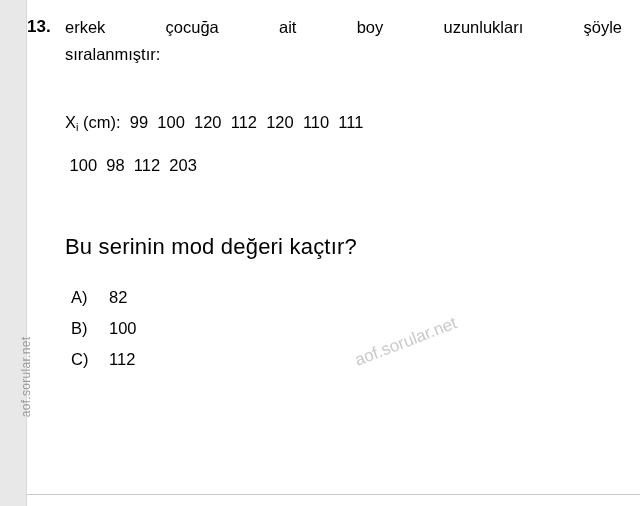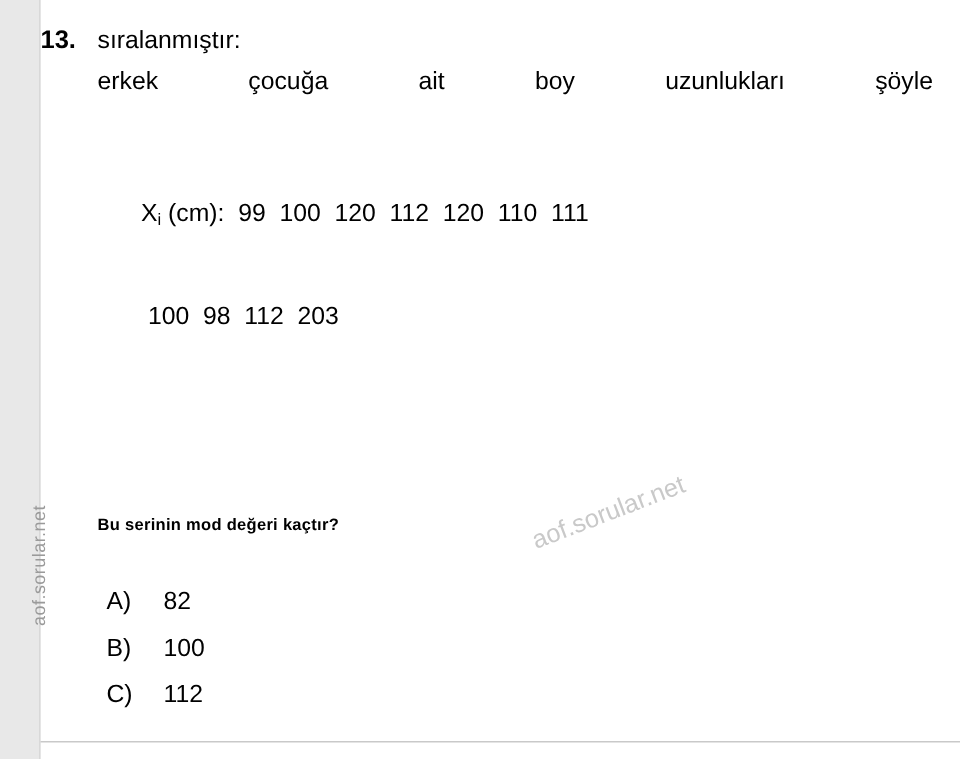--- a/index.html
+++ b/index.html
@@ -87,33 +87,32 @@
     text-align-last: justify;
     white-space: nowrap;
   }
   .q-line.last {
     text-align-last: left;
   }
 
   .data-block {
     margin-top: 26px;
     font-size: 16.5px;
-    line-height: 32px;
+    line-height: 19px;
     white-space: pre;
-    margin-left: 29px;
   }
   .data-block .sub {
     font-size: 11px;
     vertical-align: -3px;
   }
 
   .q-ask {
-    margin-top: 46px;
-    font-size: 11px;
-    font-weight: bold;
+    margin-top: 20px;
+    font-size: 22px;
+    font-weight: normal;
     letter-spacing: 0.2px;
   }
 
   .options {
     margin-top: 22px;
     margin-left: 6px;
   }
   .opt {
     font-size: 16.5px;
     line-height: 31px;
@@ -148,22 +147,22 @@
 
   <div class="left-strip">
     <div class="left-watermark">aof.sorular.net</div>
   </div>
 
   <div class="q-wrap">
 
     <div class="q-head">
       <div class="q-num">13.</div>
       <div class="q-body">
+        <div class="q-line">erkek çocuğa ait boy uzunlukları şöyle</div>
         <div class="q-line last">sıralanmıştır:</div>
-        <div class="q-line">erkek çocuğa ait boy uzunlukları şöyle</div>
 
         <div class="data-block">
 <div><span>X</span><span class="sub">i</span><span> (cm):</span>  <span>99  100  120  112  120  110  111</span></div>
 <div> <span>100  98  112  203</span></div>
         </div>
 
         <div class="q-ask">Bu serinin mod değeri kaçtır?</div>
 
         <div class="options">
           <div class="opt">

